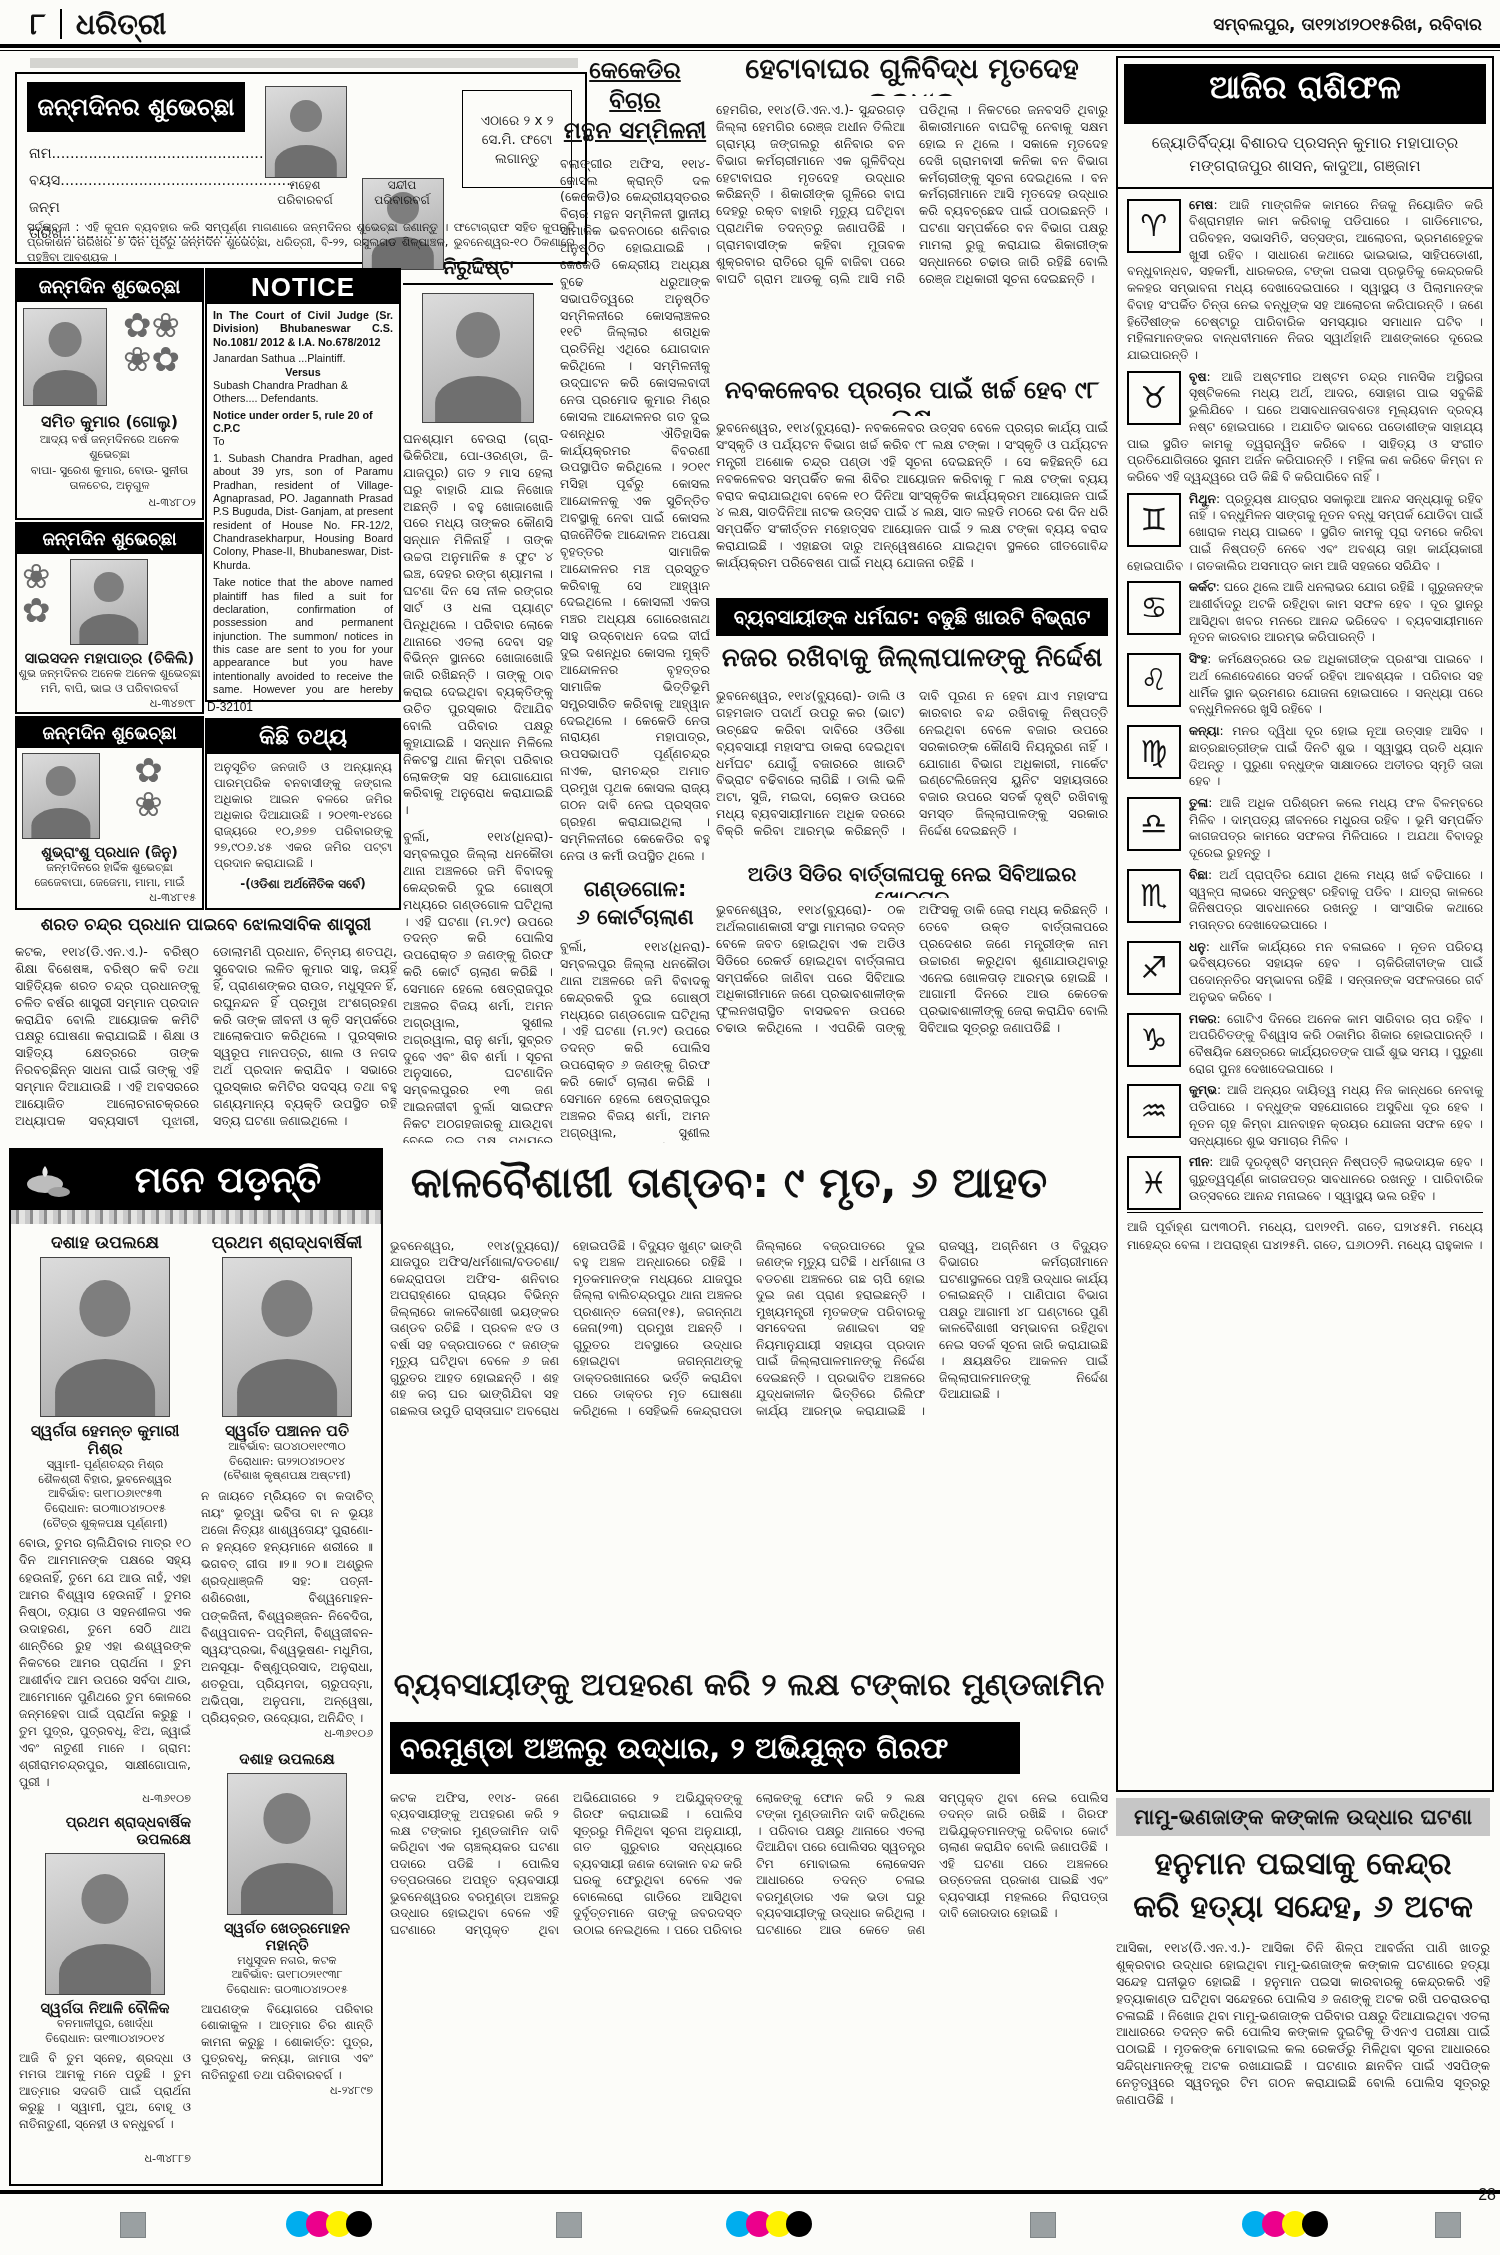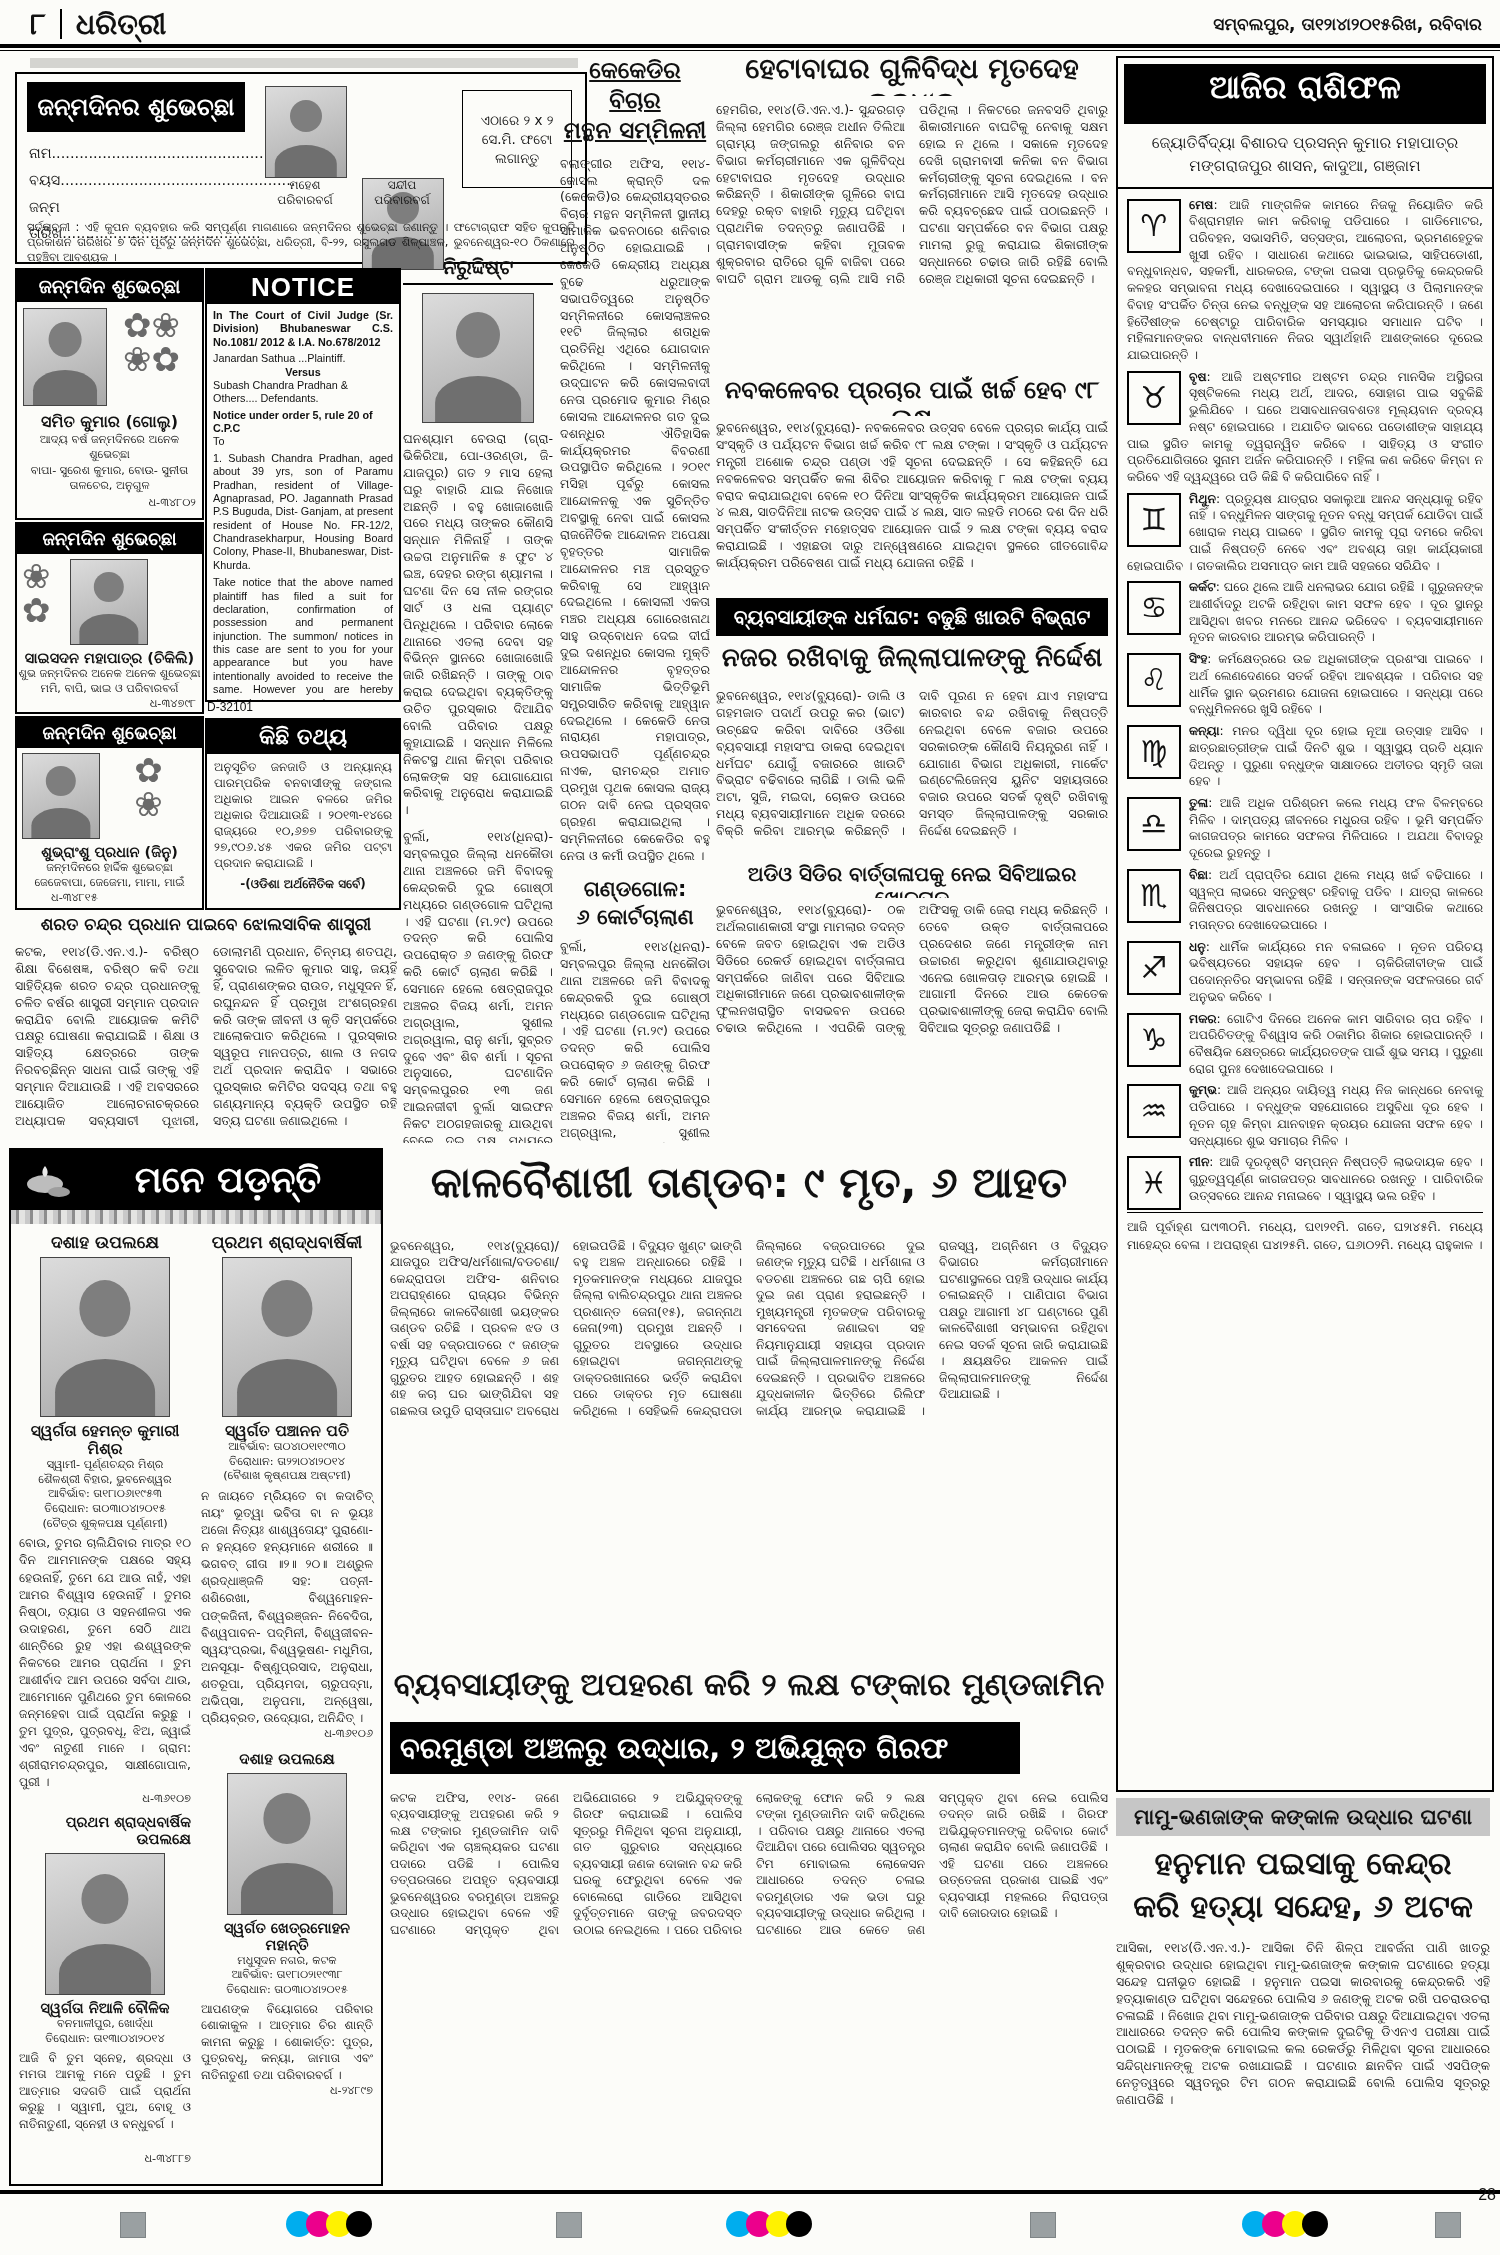--- a/index.html
+++ b/index.html
@@ -100,21 +100,21 @@
 
   <div class="abs box clip" style="left:15px;top:716px;width:185px;height:190px;">
     <div class="rev b c" style="height:30px;font-size:18px;line-height:30px;">ଜନ୍ମଦିନ ଶୁଭେଚ୍ଛା</div>
     <div style="display:flex;padding:5px;">
       <div class="photo" style="width:76px;height:84px;"></div>
       <div class="flowers c" style="flex:1;">✿<br>❀</div>
     </div>
     <div class="b c" style="font-size:14.5px;">ଶୁଭ୍ରାଂଶୁ ପ୍ରଧାନ (ଜିନୁ)</div>
     <div class="c small-text">ଜନ୍ମଦିନରେ ହାର୍ଦ୍ଦିକ ଶୁଭେଚ୍ଛା</div>
     <div class="c small-text">ଜେଜେବାପା, ଜେଜେମା, ମାମା, ମାଇଁ</div>
-    <div class="small-text" style="padding:1px 6px;margin-left:28px;">ଧ-୩୪୮୧୫</div>
+    <div class="small-text" style="text-align:right;padding:1px 6px;margin-left:28px;">ଧ-୩୪୮୧୫</div>
   </div>
 
   <div class="abs box clip" style="left:205px;top:268px;width:192px;height:430px;font-family:'Liberation Sans',sans-serif;">
     <div class="rev b c" style="height:34px;font-size:26px;line-height:34px;letter-spacing:1px;">NOTICE</div>
     <div style="padding:5px 6px;font-size:10.8px;line-height:1.24;">
       <div class="b j">In The Court of Civil Judge (Sr. Division) Bhubaneswar C.S. No.1081/ 2012 &amp; I.A. No.678/2012</div>
       <div style="margin-top:3px;">Janardan Sathua      ...Plaintiff.</div>
       <div class="b c">Versus</div>
       <div>Subash Chandra Pradhan &amp; Others.... Defendants.</div>
       <div class="b" style="margin-top:3px;">Notice under order 5, rule 20 of C.P.C</div>
@@ -216,21 +216,21 @@
   <div class="abs headline c clip" style="left:716px;top:376px;width:392px;height:40px;font-size:24px;">ନବକଳେବର ପ୍ରଚାର ପାଇଁ ଖର୍ଚ୍ଚ ହେବ ୯୮ ଲକ୍ଷ</div>
   <div class="abs body-text clip" style="left:716px;top:420px;width:392px;height:172px;">ଭୁବନେଶ୍ୱର, ୧୧ା୪(ବ୍ୟୁରୋ)- ନବକଳେବର ଉତ୍ସବ ବେଳେ ପ୍ରଚାର କାର୍ଯ୍ୟ ପାଇଁ ସଂସ୍କୃତି ଓ ପର୍ଯ୍ୟଟନ ବିଭାଗ ଖର୍ଚ୍ଚ କରିବ ୯୮ ଲକ୍ଷ ଟଙ୍କା । ସଂସ୍କୃତି ଓ ପର୍ଯ୍ୟଟନ ମନ୍ତ୍ରୀ ଅଶୋକ ଚନ୍ଦ୍ର ପଣ୍ଡା ଏହି ସୂଚନା ଦେଇଛନ୍ତି । ସେ କହିଛନ୍ତି ଯେ ନବକଳେବର ସମ୍ପର୍କିତ କଳା ଶିବିର ଆୟୋଜନ କରିବାକୁ ୮ ଲକ୍ଷ ଟଙ୍କା ବ୍ୟୟ ବରାଦ କରାଯାଇଥିବା ବେଳେ ୧୦ ଦିନିଆ ସାଂସ୍କୃତିକ କାର୍ଯ୍ୟକ୍ରମ ଆୟୋଜନ ପାଇଁ ୪ ଲକ୍ଷ, ସାତଦିନିଆ ନାଟକ ଉତ୍ସବ ପାଇଁ ୪ ଲକ୍ଷ, ସାତ ଲହଡି ମଠରେ ଦଶ ଦିନ ଧରି ସମ୍ପର୍କିତ ସଂକୀର୍ତ୍ତନ ମହୋତ୍ସବ ଆୟୋଜନ ପାଇଁ ୨ ଲକ୍ଷ ଟଙ୍କା ବ୍ୟୟ ବରାଦ କରାଯାଇଛି । ଏହାଛଡା ଦାରୁ ଅନ୍ୱେଷଣରେ ଯାଇଥିବା ସ୍ଥଳରେ ଗୀତଗୋବିନ୍ଦ କାର୍ଯ୍ୟକ୍ରମ ପରିବେଷଣ ପାଇଁ ମଧ୍ୟ ଯୋଜନା ରହିଛି ।</div>
 
   <div class="abs rev b c clip" style="left:716px;top:598px;width:392px;height:38px;font-size:20px;line-height:38px;">ବ୍ୟବସାୟୀଙ୍କ ଧର୍ମଘଟ: ବଢୁଛି ଖାଉଟି ବିଭ୍ରାଟ</div>
   <div class="abs headline c clip" style="left:716px;top:642px;width:392px;height:40px;font-size:26px;">ନଜର ରଖିବାକୁ ଜିଲ୍ଲାପାଳଙ୍କୁ ନିର୍ଦ୍ଦେଶ</div>
   <div class="abs cols2 body-text clip" style="left:716px;top:688px;width:392px;height:168px;">ଭୁବନେଶ୍ୱର, ୧୧ା୪(ବ୍ୟୁରୋ)- ଡାଲି ଓ ଗହମଜାତ ପଦାର୍ଥ ଉପରୁ କର (ଭାଟ) ଉଚ୍ଛେଦ କରିବା ଦାବିରେ ଓଡିଶା ବ୍ୟବସାୟୀ ମହାସଂଘ ଡାକରା ଦେଇଥିବା ଧର୍ମଘଟ ଯୋଗୁଁ ବଜାରରେ ଖାଉଟି ବିଭ୍ରାଟ ବଢିବାରେ ଲାଗିଛି । ଡାଲି ଭଳି ଅଟା, ସୁଜି, ମଇଦା, ଚୋକଡ ଉପରେ ମଧ୍ୟ ବ୍ୟବସାୟୀମାନେ ଅଧିକ ଦରରେ ବିକ୍ରି କରିବା ଆରମ୍ଭ କରିଛନ୍ତି । ଦାବି ପୂରଣ ନ ହେବା ଯାଏ ମହାସଂଘ କାରବାର ବନ୍ଦ ରଖିବାକୁ ନିଷ୍ପତ୍ତି ନେଇଥିବା ବେଳେ ବଜାର ଉପରେ ସରକାରଙ୍କ କୌଣସି ନିୟନ୍ତ୍ରଣ ନାହିଁ । ଯୋଗାଣ ବିଭାଗ ଅଧିକାରୀ, ମାର୍କେଟ ଇଣ୍ଟେଲିଜେନ୍ସ ୟୁନିଟ ସହାୟତାରେ ବଜାର ଉପରେ ସତର୍କ ଦୃଷ୍ଟି ରଖିବାକୁ ସମସ୍ତ ଜିଲ୍ଲାପାଳଙ୍କୁ ସରକାର ନିର୍ଦ୍ଦେଶ ଦେଇଛନ୍ତି ।</div>
 
   <div class="abs headline c clip" style="left:716px;top:862px;width:392px;height:36px;font-size:20px;">ଅଡିଓ ସିଡିର ବାର୍ତ୍ତାଳାପକୁ ନେଇ ସିବିଆଇର ଖୋଳତାଡ଼</div>
   <div class="abs cols2 body-text clip" style="left:716px;top:902px;width:392px;height:240px;">ଭୁବନେଶ୍ୱର, ୧୧ା୪(ବ୍ୟୁରୋ)- ଠକ ଅର୍ଥଲଗାଣକାରୀ ସଂସ୍ଥା ମାମଲାର ତଦନ୍ତ ବେଳେ ଜବତ ହୋଇଥିବା ଏକ ଅଡିଓ ସିଡିରେ ରେକର୍ଡ ହୋଇଥିବା ବାର୍ତ୍ତାଳାପ ସମ୍ପର୍କରେ ଜାଣିବା ପରେ ସିବିଆଇ ଅଧିକାରୀମାନେ ଜଣେ ପ୍ରଭାବଶାଳୀଙ୍କ ଫୁଲନଖରାସ୍ଥିତ ବାସଭବନ ଉପରେ ଚଢାଉ କରିଥିଲେ । ଏପରିକି ତାଙ୍କୁ ଅଫିସକୁ ଡାକି ଜେରା ମଧ୍ୟ କରିଛନ୍ତି । ତେବେ ଉକ୍ତ ବାର୍ତ୍ତାଳାପରେ ପ୍ରଦେଶର ଜଣେ ମନ୍ତ୍ରୀଙ୍କ ନାମ ଉଚ୍ଚାରଣ କରୁଥିବା ଶୁଣାଯାଉଥିବାରୁ ଏନେଇ ଖୋଳତାଡ଼ ଆରମ୍ଭ ହୋଇଛି । ଆଗାମୀ ଦିନରେ ଆଉ କେତେକ ପ୍ରଭାବଶାଳୀଙ୍କୁ ଜେରା କରାଯିବ ବୋଲି ସିବିଆଇ ସୂତ୍ରରୁ ଜଣାପଡିଛି ।</div>
 
-  <div class="abs headline c clip" style="left:390px;top:1158px;width:718px;height:62px;font-size:42px;">କାଳବୈଶାଖୀ ତାଣ୍ଡବ: ୯ ମୃତ, ୬ ଆହତ</div>
+  <div class="abs headline c clip" style="left:370px;top:1158px;width:718px;height:62px;font-size:42px;">କାଳବୈଶାଖୀ ତାଣ୍ଡବ: ୯ ମୃତ, ୬ ଆହତ</div>
   <div class="abs cols4 body-text clip" style="left:390px;top:1238px;width:718px;height:412px;font-size:12.3px;">ଭୁବନେଶ୍ୱର, ୧୧ା୪(ବ୍ୟୁରୋ)/ଯାଜପୁର ଅଫିସ/ଧର୍ମଶାଳା/ବଡଚଣା/କେନ୍ଦ୍ରାପଡା ଅଫିସ- ଶନିବାର ଅପରାହ୍ଣରେ ରାଜ୍ୟର ବିଭିନ୍ନ ଜିଲ୍ଲାରେ କାଳବୈଶାଖୀ ଭୟଙ୍କର ତାଣ୍ଡବ ରଚିଛି । ପ୍ରବଳ ଝଡ ଓ ବର୍ଷା ସହ ବଜ୍ରପାତରେ ୯ ଜଣଙ୍କ ମୃତ୍ୟୁ ଘଟିଥିବା ବେଳେ ୬ ଜଣ ଗୁରୁତର ଆହତ ହୋଇଛନ୍ତି । ଶହ ଶହ କଚା ଘର ଭାଙ୍ଗିଯିବା ସହ ଗଛଲତା ଉପୁଡି ରାସ୍ତାଘାଟ ଅବରୋଧ ହୋଇପଡିଛି । ବିଦ୍ୟୁତ ଖୁଣ୍ଟ ଭାଙ୍ଗି ବହୁ ଅଞ୍ଚଳ ଅନ୍ଧାରରେ ରହିଛି । ମୃତକମାନଙ୍କ ମଧ୍ୟରେ ଯାଜପୁର ଜିଲ୍ଲା ବାଲିଚନ୍ଦ୍ରପୁର ଥାନା ଅଞ୍ଚଳର ପ୍ରଶାନ୍ତ ଜେନା(୧୫), ଜଗନ୍ନାଥ ଜେନା(୨୩) ପ୍ରମୁଖ ଅଛନ୍ତି । ଗୁରୁତର ଅବସ୍ଥାରେ ଉଦ୍ଧାର ହୋଇଥିବା ଜଗନ୍ନାଥଙ୍କୁ ଡାକ୍ତରଖାନାରେ ଭର୍ତ୍ତି କରାଯିବା ପରେ ଡାକ୍ତର ମୃତ ଘୋଷଣା କରିଥିଲେ । ସେହିଭଳି କେନ୍ଦ୍ରାପଡା ଜିଲ୍ଲାରେ ବଜ୍ରପାତରେ ଦୁଇ ଜଣଙ୍କ ମୃତ୍ୟୁ ଘଟିଛି । ଧର୍ମଶାଳା ଓ ବଡଚଣା ଅଞ୍ଚଳରେ ଗଛ ଚାପି ହୋଇ ଦୁଇ ଜଣ ପ୍ରାଣ ହରାଇଛନ୍ତି । ମୁଖ୍ୟମନ୍ତ୍ରୀ ମୃତକଙ୍କ ପରିବାରକୁ ସମବେଦନା ଜଣାଇବା ସହ ନିୟମାନୁଯାୟୀ ସହାୟତା ପ୍ରଦାନ ପାଇଁ ଜିଲ୍ଲାପାଳମାନଙ୍କୁ ନିର୍ଦ୍ଦେଶ ଦେଇଛନ୍ତି । ପ୍ରଭାବିତ ଅଞ୍ଚଳରେ ଯୁଦ୍ଧକାଳୀନ ଭିତ୍ତିରେ ରିଲିଫ କାର୍ଯ୍ୟ ଆରମ୍ଭ କରାଯାଇଛି । ରାଜସ୍ୱ, ଅଗ୍ନିଶମ ଓ ବିଦ୍ୟୁତ ବିଭାଗର କର୍ମଚାରୀମାନେ ଘଟଣାସ୍ଥଳରେ ପହଞ୍ଚି ଉଦ୍ଧାର କାର୍ଯ୍ୟ ଚଳାଇଛନ୍ତି । ପାଣିପାଗ ବିଭାଗ ପକ୍ଷରୁ ଆଗାମୀ ୪୮ ଘଣ୍ଟାରେ ପୁଣି କାଳବୈଶାଖୀ ସମ୍ଭାବନା ରହିଥିବା ନେଇ ସତର୍କ ସୂଚନା ଜାରି କରାଯାଇଛି । କ୍ଷୟକ୍ଷତିର ଆକଳନ ପାଇଁ ଜିଲ୍ଲାପାଳମାନଙ୍କୁ ନିର୍ଦ୍ଦେଶ ଦିଆଯାଇଛି ।</div>
 
   <div class="abs headline c clip" style="left:390px;top:1666px;width:718px;height:48px;font-size:31px;">ବ୍ୟବସାୟୀଙ୍କୁ ଅପହରଣ କରି ୨ ଲକ୍ଷ ଟଙ୍କାର ମୁଣ୍ଡଜାମିନ</div>
   <div class="abs rev b clip" style="left:390px;top:1722px;width:620px;height:52px;font-size:29px;line-height:52px;padding-left:10px;">ବରମୁଣ୍ଡା ଅଞ୍ଚଳରୁ ଉଦ୍ଧାର, ୨ ଅଭିଯୁକ୍ତ ଗିରଫ</div>
   <div class="abs cols4 body-text clip" style="left:390px;top:1790px;width:718px;height:392px;font-size:12.3px;">କଟକ ଅଫିସ, ୧୧ା୪- ଜଣେ ବ୍ୟବସାୟୀଙ୍କୁ ଅପହରଣ କରି ୨ ଲକ୍ଷ ଟଙ୍କାର ମୁଣ୍ଡଜାମିନ ଦାବି କରିଥିବା ଏକ ଚାଞ୍ଚଲ୍ୟକର ଘଟଣା ପଦାରେ ପଡିଛି । ପୋଲିସ ତତ୍ପରତାରେ ଅପହୃତ ବ୍ୟବସାୟୀ ଭୁବନେଶ୍ୱରର ବରମୁଣ୍ଡା ଅଞ୍ଚଳରୁ ଉଦ୍ଧାର ହୋଇଥିବା ବେଳେ ଏହି ଘଟଣାରେ ସମ୍ପୃକ୍ତ ଥିବା ଅଭିଯୋଗରେ ୨ ଅଭିଯୁକ୍ତଙ୍କୁ ଗିରଫ କରାଯାଇଛି । ପୋଲିସ ସୂତ୍ରରୁ ମିଳିଥିବା ସୂଚନା ଅନୁଯାୟୀ, ଗତ ଗୁରୁବାର ସନ୍ଧ୍ୟାରେ ବ୍ୟବସାୟୀ ଜଣକ ଦୋକାନ ବନ୍ଦ କରି ଘରକୁ ଫେରୁଥିବା ବେଳେ ଏକ ବୋଲେରୋ ଗାଡିରେ ଆସିଥିବା ଦୁର୍ବୃତ୍ତମାନେ ତାଙ୍କୁ ଜବରଦସ୍ତ ଉଠାଇ ନେଇଥିଲେ । ପରେ ପରିବାର ଲୋକଙ୍କୁ ଫୋନ କରି ୨ ଲକ୍ଷ ଟଙ୍କା ମୁଣ୍ଡଜାମିନ ଦାବି କରିଥିଲେ । ପରିବାର ପକ୍ଷରୁ ଥାନାରେ ଏତଲା ଦିଆଯିବା ପରେ ପୋଲିସର ସ୍ୱତନ୍ତ୍ର ଟିମ ମୋବାଇଲ ଲୋକେସନ ଆଧାରରେ ତଦନ୍ତ ଚଳାଇ ବରମୁଣ୍ଡାର ଏକ ଭଡା ଘରୁ ବ୍ୟବସାୟୀଙ୍କୁ ଉଦ୍ଧାର କରିଥିଲା । ଘଟଣାରେ ଆଉ କେତେ ଜଣ ସମ୍ପୃକ୍ତ ଥିବା ନେଇ ପୋଲିସ ତଦନ୍ତ ଜାରି ରଖିଛି । ଗିରଫ ଅଭିଯୁକ୍ତମାନଙ୍କୁ ରବିବାର କୋର୍ଟ ଚାଲାଣ କରାଯିବ ବୋଲି ଜଣାପଡିଛି । ଏହି ଘଟଣା ପରେ ଅଞ୍ଚଳରେ ଉତ୍ତେଜନା ପ୍ରକାଶ ପାଇଛି ଏବଂ ବ୍ୟବସାୟୀ ମହଲରେ ନିରାପତ୍ତା ଦାବି ଜୋରଦାର ହୋଇଛି ।</div>
 
   <div class="abs box clip" style="left:1116px;top:56px;width:374px;height:1732px;">
     <div class="rev b c" style="height:60px;font-size:32px;line-height:46px;margin:6px;">ଆଜିର ରାଶିଫଳ</div>
     <div class="c" style="font-size:15.5px;line-height:1.5;padding:2px 8px 8px;border-bottom:2px solid #000;">
       <div>ଜ୍ୟୋତିର୍ବିଦ୍ୟା ବିଶାରଦ ପ୍ରସନ୍ନ କୁମାର ମହାପାତ୍ର</div>

